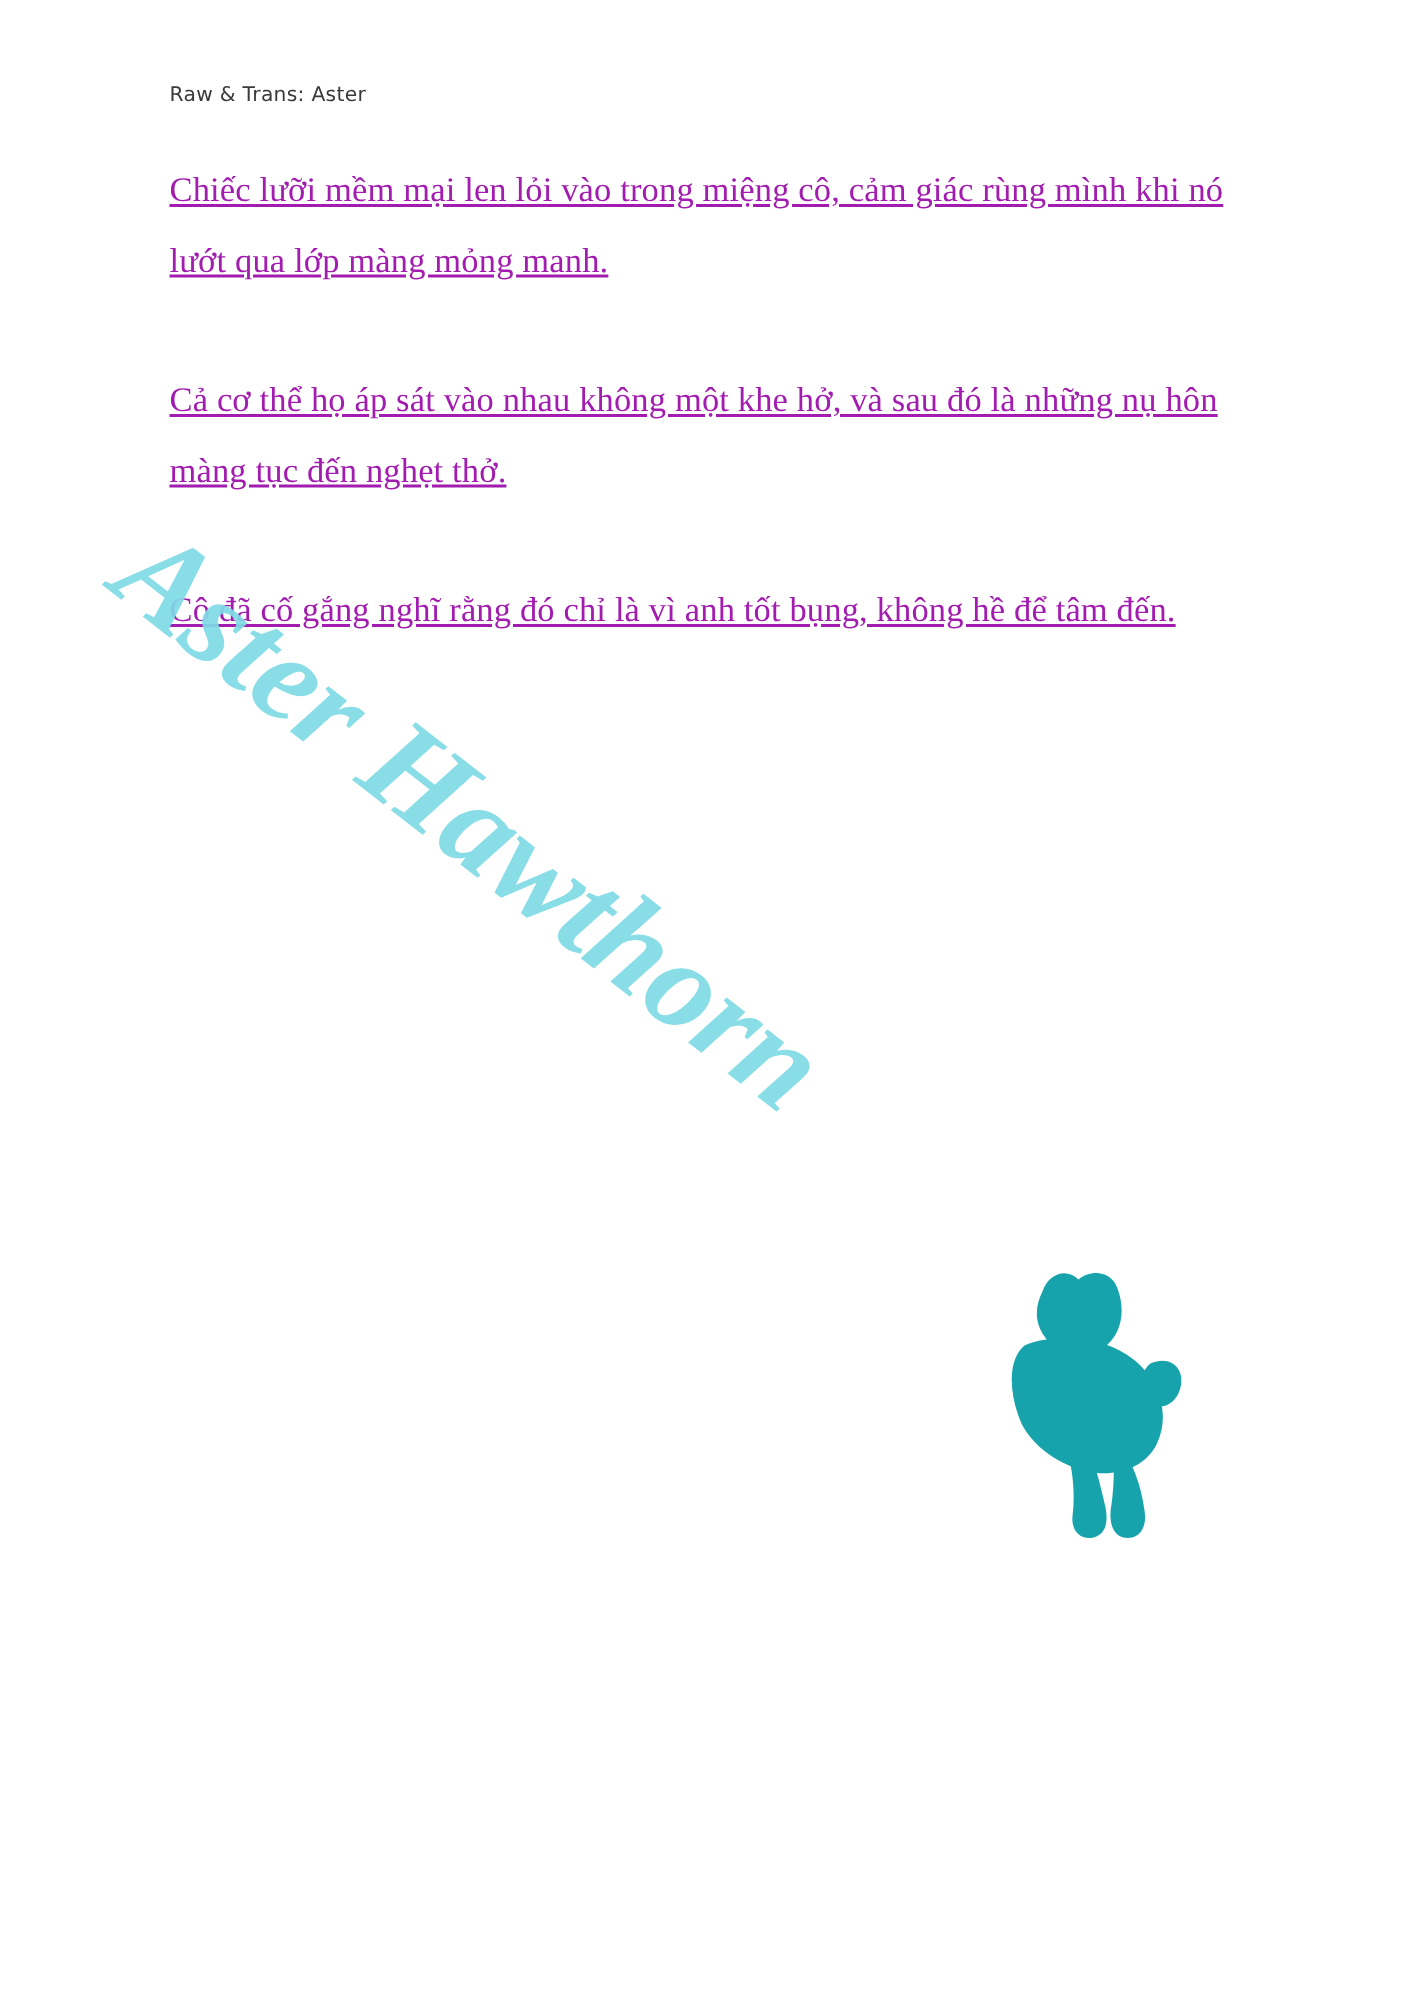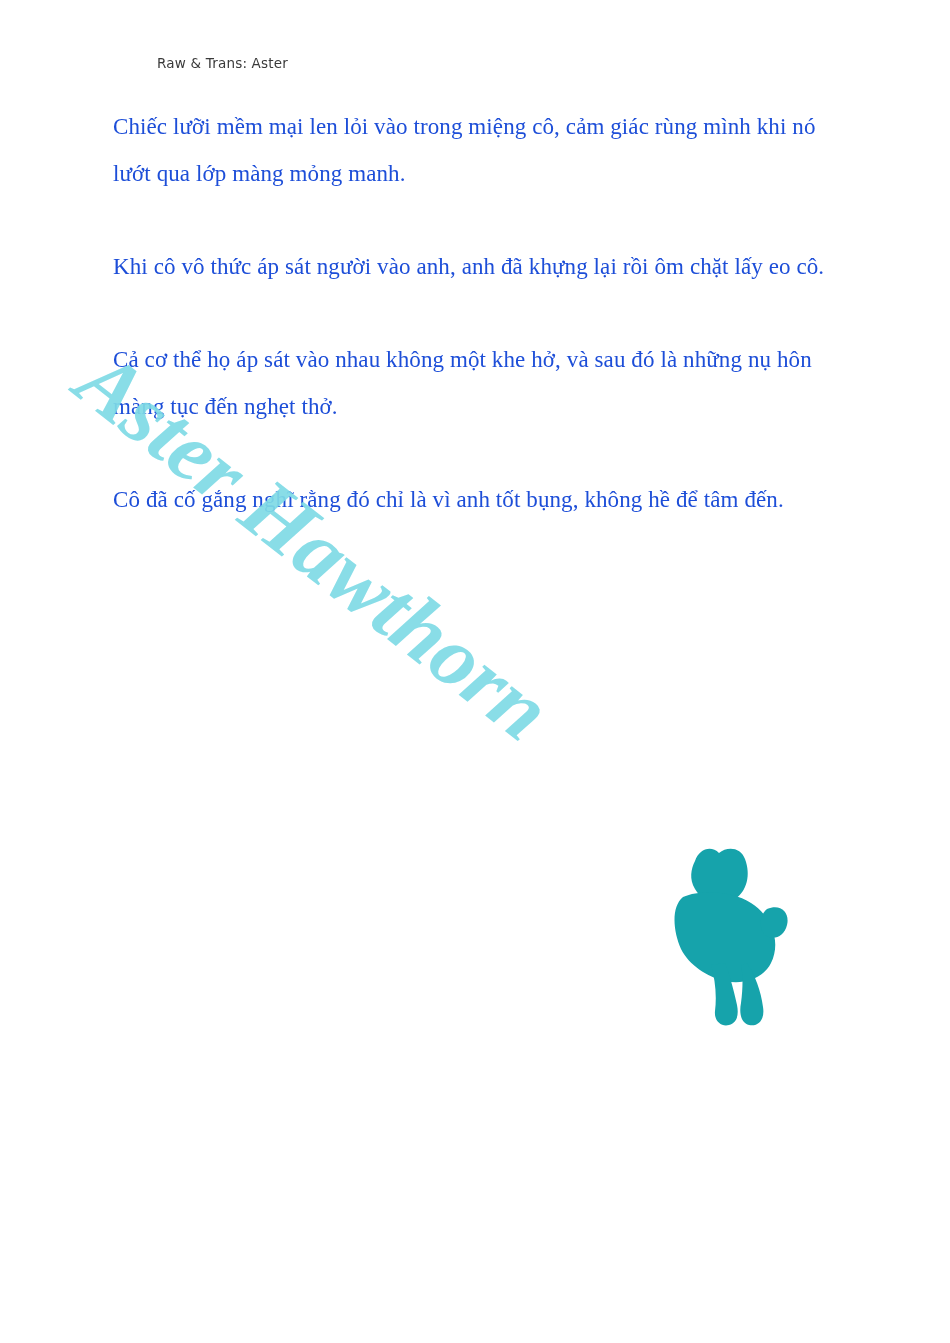--- a/index.html
+++ b/index.html
@@ -23,38 +23,38 @@
 
   .header {
     position: absolute;
     left: 113px;
     top: 55px;
     font-family: "DejaVu Sans", sans-serif;
     font-size: 13.5px;
     color: #3a3a3a;
     letter-spacing: 0.2px;
     white-space: nowrap;
-    margin-left: 44px;
   }
 
   .content {
     position: absolute;
     left: 113px;
     top: 103px;
     width: 730px;
   }
 
   .para {
     font-family: "Liberation Serif", serif;
     font-size: 23px;
     line-height: 47px;
-    color: #1d4ed8;
+    color: #a21caf;
     margin: 0 0 46px 0;
     text-align: left;
     letter-spacing: 0.1px;
+    text-decoration: underline;
   }
 
   .para:last-child {
     margin-bottom: 0;
   }
 
   
   .watermark-text {
     position: absolute;
     left: 120px;
@@ -94,21 +94,20 @@
 </style>
 </head>
 <body>
 
 <div class="page">
 
   <div class="header">Raw &amp; Trans: Aster</div>
 
   <div class="content">
     <p class="para">Chiếc lưỡi mềm mại len lỏi vào trong miệng cô, cảm giác rùng mình khi nó lướt qua lớp màng mỏng manh.</p>
-    <p class="para">Khi cô vô thức áp sát người vào anh, anh đã khựng lại rồi ôm chặt lấy eo cô.</p>
     <p class="para">Cả cơ thể họ áp sát vào nhau không một khe hở, và sau đó là những nụ hôn màng tục đến nghẹt thở.</p>
     <p class="para">Cô đã cố gắng nghĩ rằng đó chỉ là vì anh tốt bụng, không hề để tâm đến.</p>
   </div>
 
   <div class="watermark-text">
     <span>Aster Hawthorn</span>
   </div>
 
   <div class="watermark-logo">
     <svg viewBox="0 0 135 185" xmlns="http://www.w3.org/2000/svg" aria-hidden="true">

